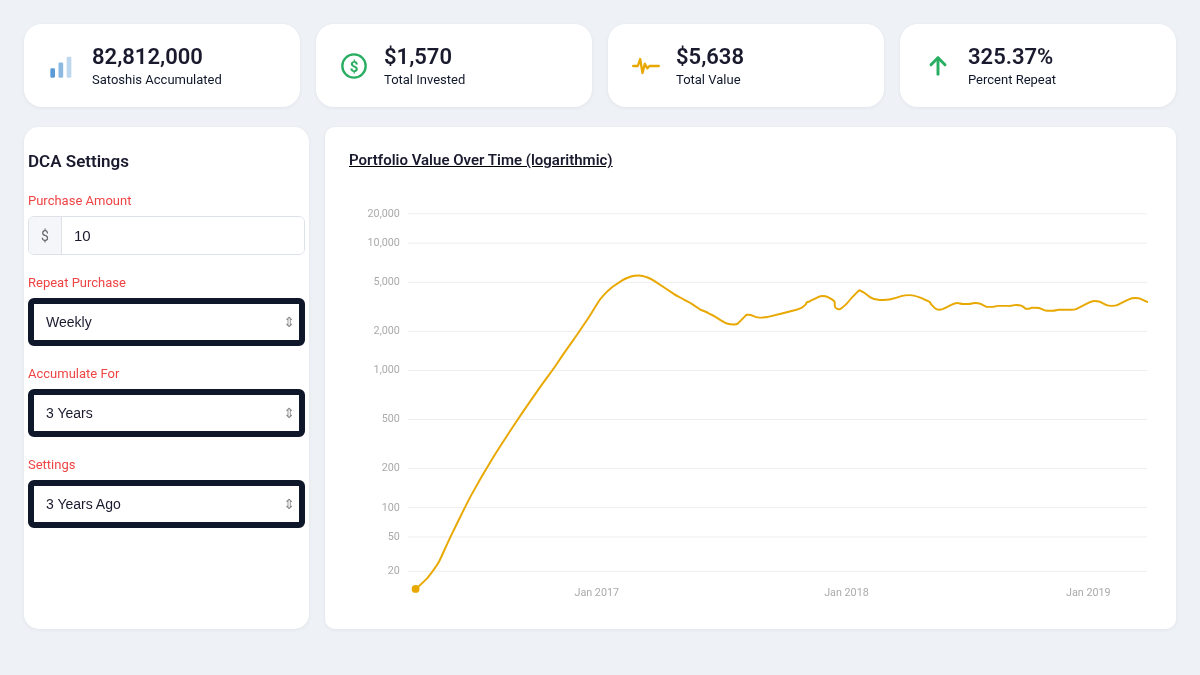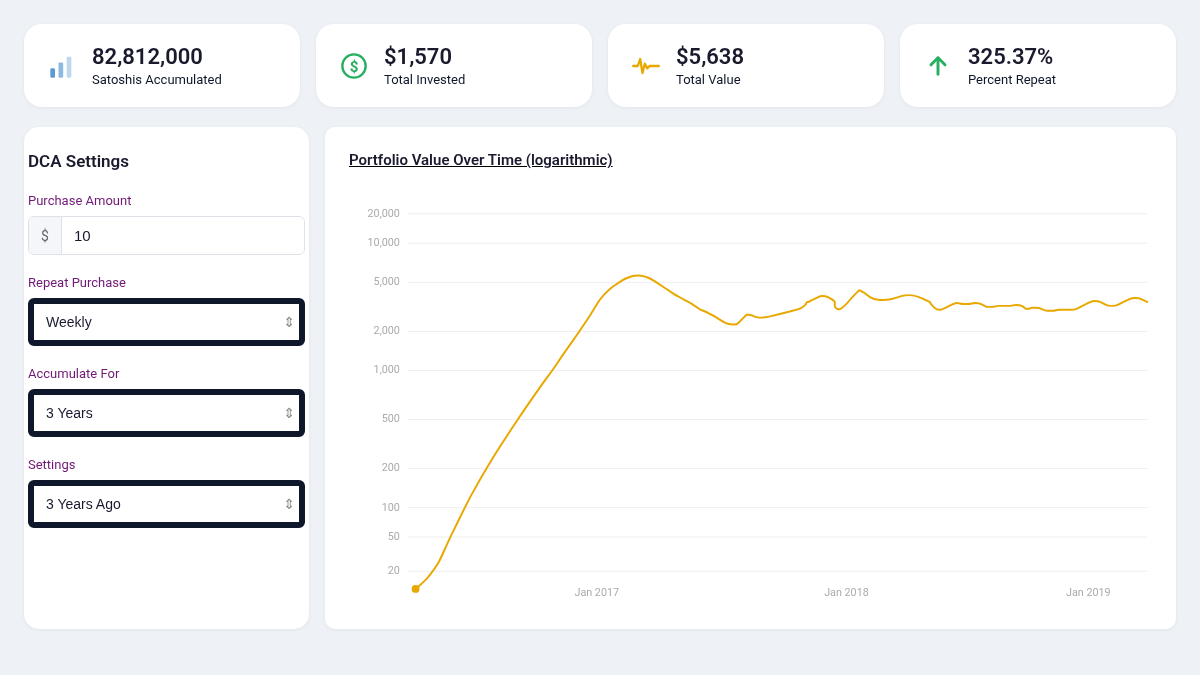--- a/index.html
+++ b/index.html
@@ -71,21 +71,21 @@
       color: #1a1a2e;
       margin-bottom: 22px;
     }
 
     .form-group {
       margin-bottom: 20px;
     }
 
     .form-label {
       font-size: 13px;
-      color: #701a75;
+      color: #ef4444;
       margin-bottom: 8px;
       display: block;
       margin-top: 16px;
     }
 
     .input-with-prefix {
       display: flex;
       border: 1px solid #dde1e8;
       border-radius: 6px;
       overflow: hidden;

